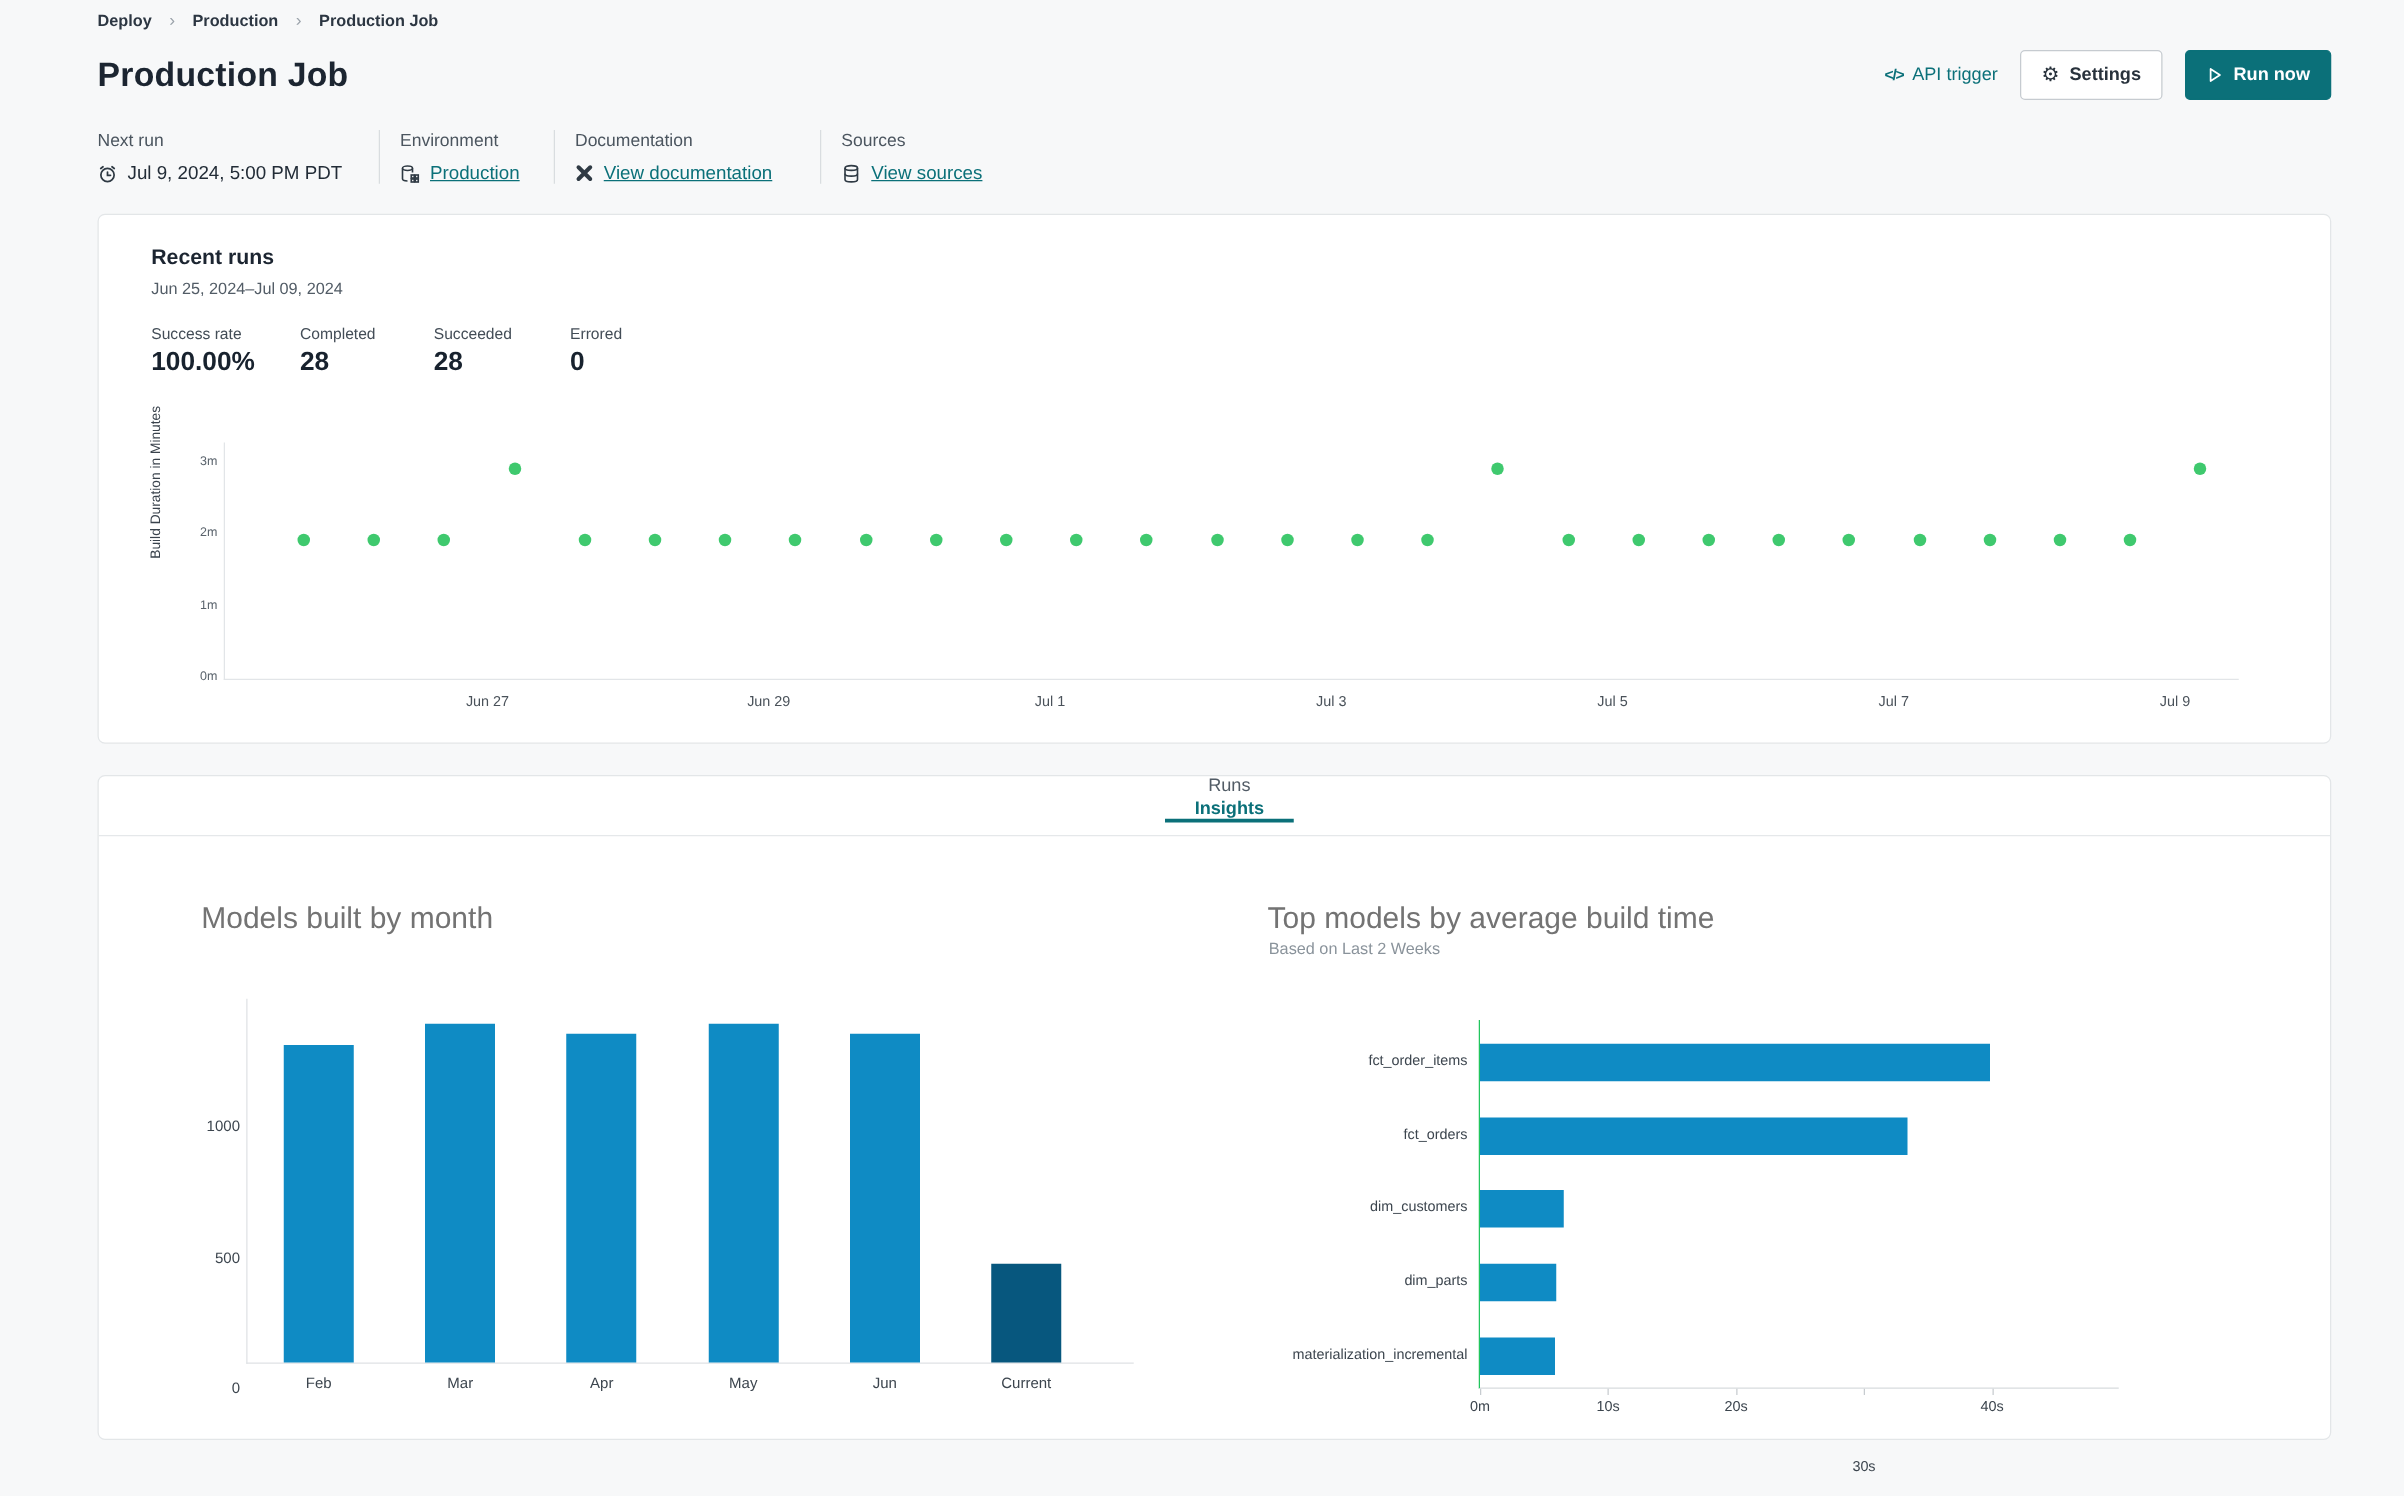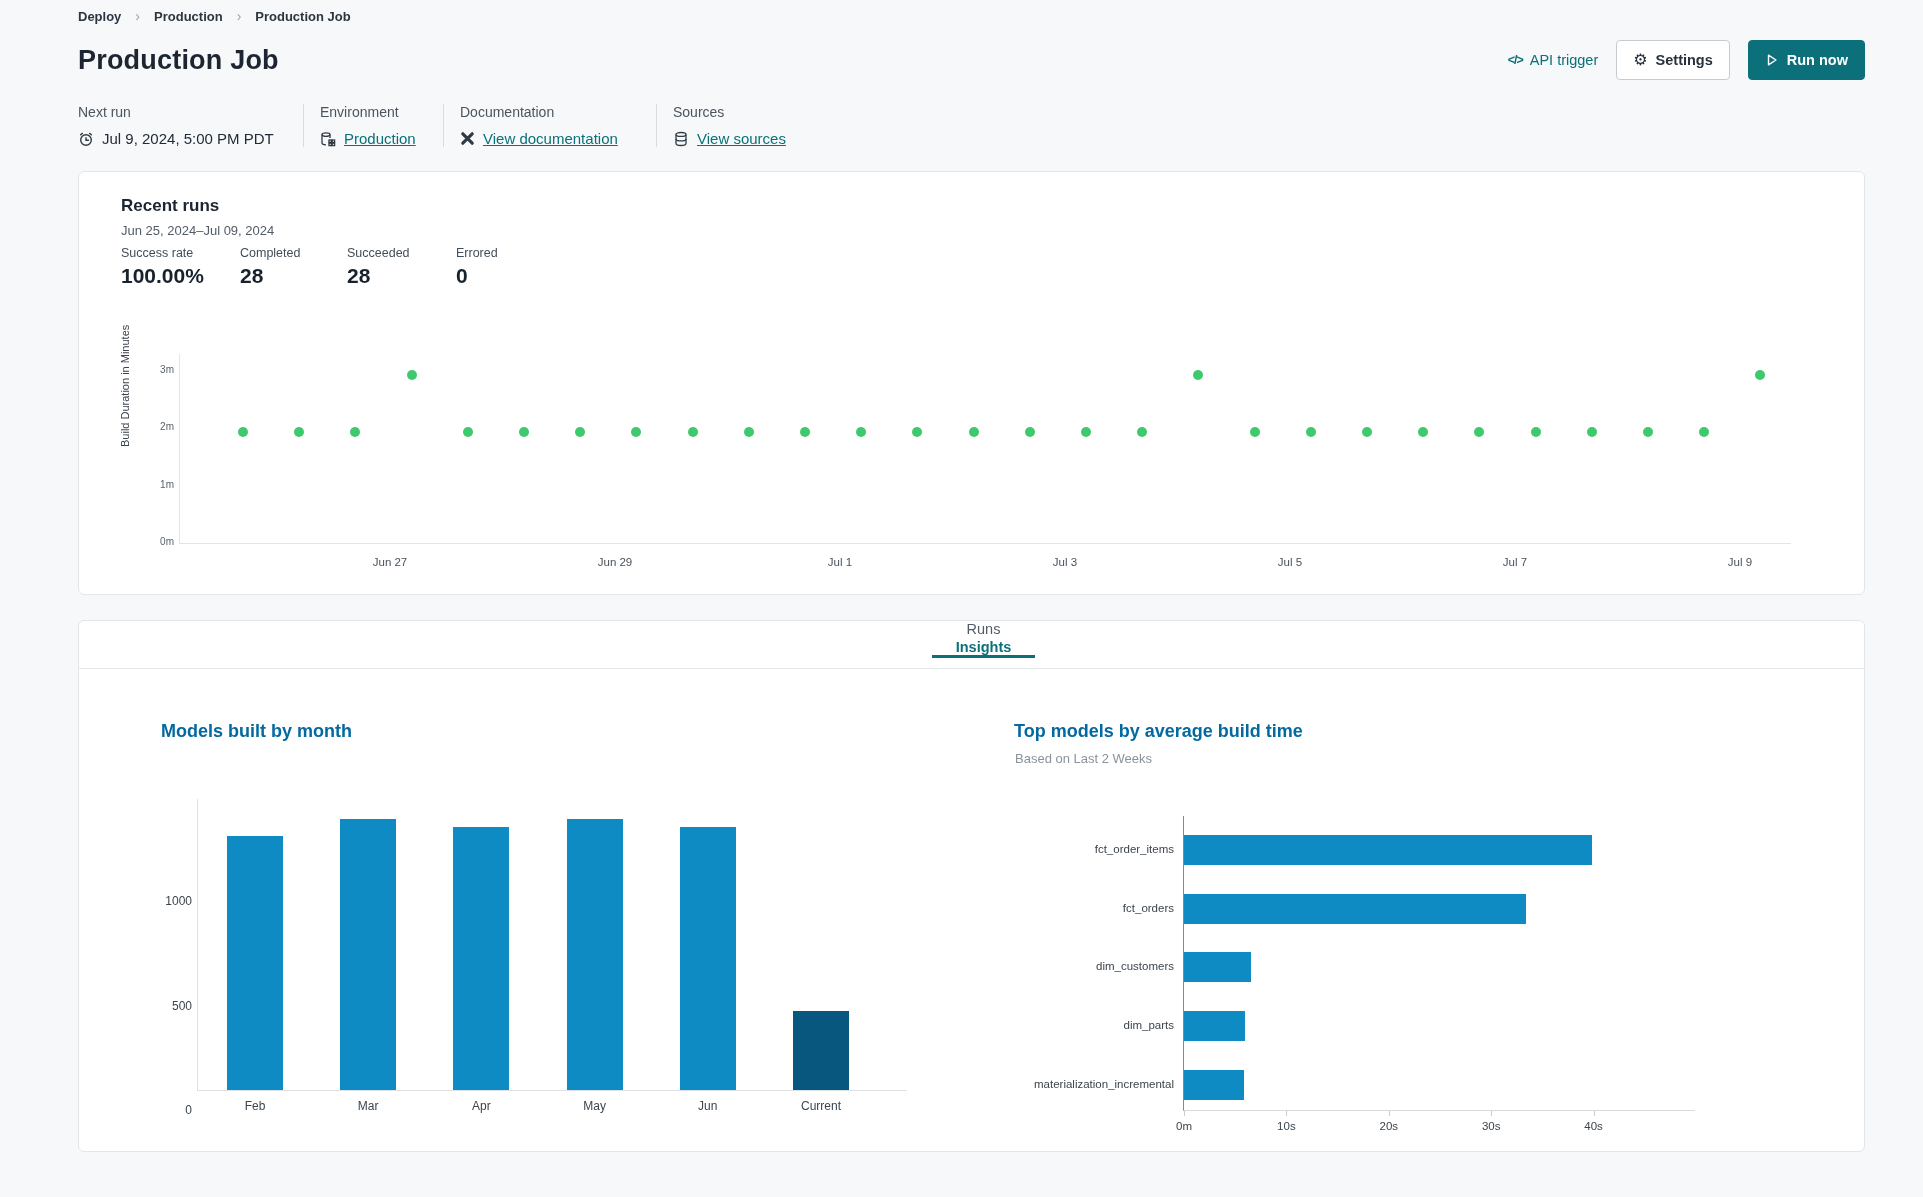--- a/index.html
+++ b/index.html
@@ -38,42 +38,42 @@
   .meta-label { font-size:14px; color:#4b555f; }
   .meta-value { margin-top:10px; display:flex; align-items:center; gap:8px; font-size:15px; color:#222c37; }
   .meta-value .link { font-size:15px; }
   .icon { display:inline-flex; flex:none; }
 
   
   .card { background:#fff; border:1px solid #e3e6e8; border-radius:6px; }
   .card-runs { margin-top:24px; height:424px; position:relative; padding:24px 0 0 42px; }
   .card-title { font-size:17px; font-weight:700; color:#1c2531; }
   .date-range { margin-top:7px; font-size:13px; color:#525c66; }
-  .stats { display:flex; margin-top:8px; }
+  .stats { display:flex; margin-top:22px; }
   .stat { flex:none; }
   .stat.s1 { width:119px; } .stat.s2 { width:107px; } .stat.s3 { width:109px; }
   .stat-label { font-size:12.5px; color:#434d57; }
   .stat-value { margin-top:4px; font-size:21px; font-weight:700; color:#18222e; }
 
   
   .scatter { position:absolute; left:100px; top:182px; width:1612px; height:190px;
              border-left:1px solid #e2e5e8; border-bottom:1px solid #e2e5e8; }
   .scatter .dot { position:absolute; width:10px; height:10px; border-radius:50%; background:#3fc96e; }
   .scatter .ytick { position:absolute; left:-38px; width:32px; text-align:right; font-size:10px; color:#5a636c; }
   .scatter .xlab { position:absolute; top:14px; width:80px; text-align:center; font-size:11.5px; color:#4a525a; }
   .ylab { position:absolute; left:40px; top:275px; font-size:11px; color:#39424c;
           transform:rotate(-90deg); transform-origin:left top; white-space:nowrap; }
 
   
   .card-insights { margin-top:25px; height:532px; position:relative; }
   .tabbar { display:flex; align-items:center; height:48px; border-bottom:1px solid #e5e8ea; padding-left:24px;flex-direction:column; }
   .tab { display:flex; align-items:center; padding:0 24px; font-size:14.5px; color:#525c66; cursor:pointer; border-bottom:3px solid transparent; margin-bottom:-1px; }
   .tab.active { color:#0b7079; font-weight:700; border-bottom-color:#0b7079; }
 
-  .chart-title { position:absolute; font-size:18px; font-weight:700; color:#0369a1; }
+  .chart-title { position:absolute; font-size:24px; font-weight:400; color:#737373; }
   .chart-subtitle { position:absolute; font-size:13px; color:#8a939b; }
 
   .barplot { position:absolute; left:118px; top:178px; width:710px; height:292px;
              border-left:1px solid #dfe2e5; border-bottom:1px solid #dfe2e5; }
   .barplot .bar { position:absolute; bottom:0; }
   .barplot .ytick { position:absolute; left:-44px; width:38px; text-align:right; font-size:12px; color:#3c454e;margin-top:20px; }
   .barplot .cat { position:absolute; top:300px; width:80px; text-align:center; font-size:12px; color:#3c454e; }
 
   .hbarplot { position:absolute; left:1104px; top:195px; width:512px; height:295px;
               border-left:1px solid #22c55e; border-bottom:1px solid #d8dbde; }
@@ -277,19 +277,19 @@
         <div class="hlabel" style="top: 203.1px;">dim_parts</div>
         <div class="hbar" style="top: 253.8px; width: 60px; background: rgb(15, 139, 196);"></div>
         <div class="hlabel" style="top: 261.8px;">materialization_incremental</div>
         <div class="tickmark" style="left: 0px;"></div>
         <div class="xtick" style="left: -22px;">0m</div>
         <div class="tickmark" style="left: 102.4px;"></div>
         <div class="xtick" style="left: 80.4px;">10s</div>
         <div class="tickmark" style="left: 204.8px;"></div>
         <div class="xtick" style="left: 182.8px;">20s</div>
         <div class="tickmark" style="left: 307.2px;"></div>
-        <div class="xtick" style="left: 285.2px;">30s</div>
+        <div class="xtick" style="left: 285.2px; margin-top: 48px;">30s</div>
         <div class="tickmark" style="left: 409.6px;"></div>
         <div class="xtick" style="left: 387.6px;">40s</div>
       </div>
   </div>
 
 </div>
 
 </body></html>

